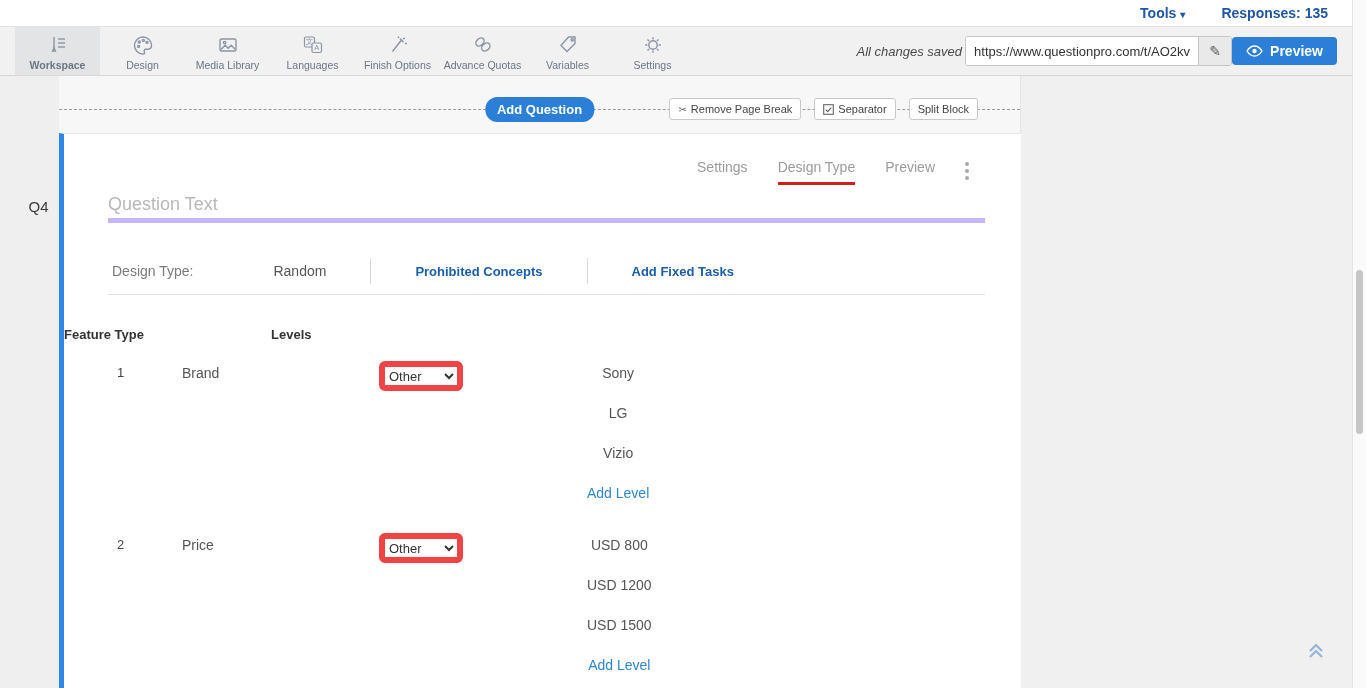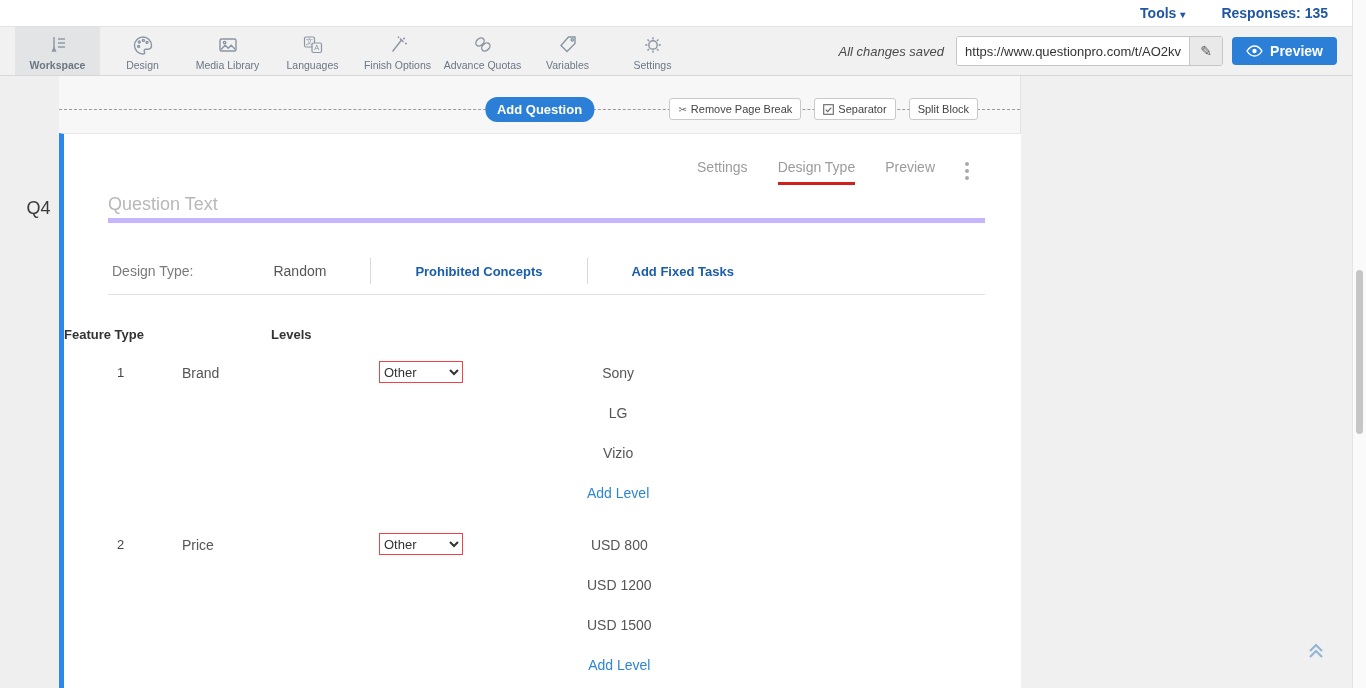--- a/index.html
+++ b/index.html
@@ -19,35 +19,35 @@
 
   
   .toolbar { position:absolute; left:0; top:27px; width:1352px; height:49px; background:#f1f1f2;
              border-bottom:1px solid #d7d7d7; display:flex; align-items:stretch; }
   .tb-items { display:flex; padding-left:15px; }
   .tb-item { width:85px; display:flex; flex-direction:column; align-items:center; justify-content:center;
              gap:1px; cursor:pointer; color:#6b7684; }
   .tb-item.active { background:#e3e4e5;font-weight:bold; }
   .tb-item svg { display:block; }
   .tb-label { font-size:10.5px; white-space:nowrap; }
-  .tb-right { margin-left:auto; display:flex; align-items:center; padding-right:15px; gap:9px; }
+  .tb-right { margin-left:auto; display:flex; align-items:center; padding-right:15px; }
   .saved-status { font-size:13px; font-style:italic; color:#4a4a4a; margin-right:3px; }
   .url-group { display:flex; height:30px; border:1px solid #c6c6c6; border-radius:3px; overflow:hidden; background:#fff; }
   .url-input { width:232px; border:none; outline:none; padding:0 8px; font-size:13px; color:#333;
                font-family:"Liberation Sans", sans-serif; background:#fff; }
   .url-edit { width:33px; background:#e9e9e9; border-left:1px solid #c6c6c6; display:flex; align-items:center;
               justify-content:center; cursor:pointer; font-size:14px; color:#555; }
   .preview-btn { height:28px; padding:0 14px; background:#2b7fd6; border:none; border-radius:4px; color:#fff;
                  font-size:14px; font-weight:600; display:flex; align-items:center; gap:7px; cursor:pointer;
                  font-family:"Liberation Sans", sans-serif; }
 
   
   .main { position:absolute; left:0; top:76px; width:1366px; height:612px; }
   .left-strip { position:absolute; left:0; top:0; width:59px; height:100%; background:#efefef; }
-  .q-label { position:absolute; left:0; top:122px; width:77px; text-align:center; font-size:18px; color:#3a3a3a; }
+  .q-label { position:absolute; left:0; top:122px; width:77px; text-align:center; font-size:15px; color:#3a3a3a; }
   .workspace { position:absolute; left:59px; top:0; width:962px; height:100%; background:#f7f7f7;
                border-right:1px solid #e3e3e3; }
   .right-area { position:absolute; left:1021px; top:0; width:331px; height:100%; background:#f0f0f1; }
 
   
   .pb-row { position:absolute; left:0; top:21px; width:100%; height:26px; }
   .pb-dash { position:absolute; left:0; right:0; top:12px; border-top:1px dashed #9a9a9a; }
   .add-q-btn { position:absolute; left:50%; transform:translateX(-50%); top:0; height:25px; padding:0 12px;
                background:#2b7fd6; color:#fff; border:none; border-radius:12px; font-size:13px; font-weight:600;
                cursor:pointer; font-family:"Liberation Sans", sans-serif; }
@@ -83,22 +83,22 @@
   
   .tbl-head { position:absolute; left:0; top:193px; width:100%; display:flex; font-size:13px; font-weight:700; color:#333; }
   .th-features { margin-left:53px; width:262px; }
   .th-type { width:207px; }
   .th-levels { }
   .feat-row { position:absolute; left:0; display:flex; font-size:14px; color:#555; }
   .row-1 { top:227px; } .row-2 { top:399px; }
   .fr-num { margin-left:53px; width:65px; line-height:24px; font-size:13px; color:#444; }
   .fr-name { width:197px; line-height:24px; }
   .fr-type { width:208px; }
-  .fr-type select { width:84px; height:22px; font-size:13px; color:#333; border:1px solid #ef4444;
-                    border-radius:0; background:#fff; font-family:"Liberation Sans", sans-serif; }
+  .fr-type select { width:84px; height:30px; font-size:13px; color:#333; border:6px solid #ef4444;
+                    border-radius:6px; background:#fff; font-family:"Liberation Sans", sans-serif; }
   .fr-levels { display:flex; flex-direction:column;text-align:center; }
   .level-item { line-height:24px; margin-bottom:16px; color:#555; }
   .add-level { line-height:24px; color:#2e86d1; cursor:pointer; font-size:14px; }
 
   
   .scrollbar { position:absolute; right:0; top:-76px; width:14px; height:688px; background:#fafafa;
                border-left:1px solid #e4e4e4; }
   .scroll-thumb { position:absolute; left:3px; top:270px; width:7px; height:164px; background:#c6c6c6;
                   border-radius:4px; cursor:pointer; }
   .scroll-top { position:absolute; right:24px; bottom:22px; cursor:pointer; }

